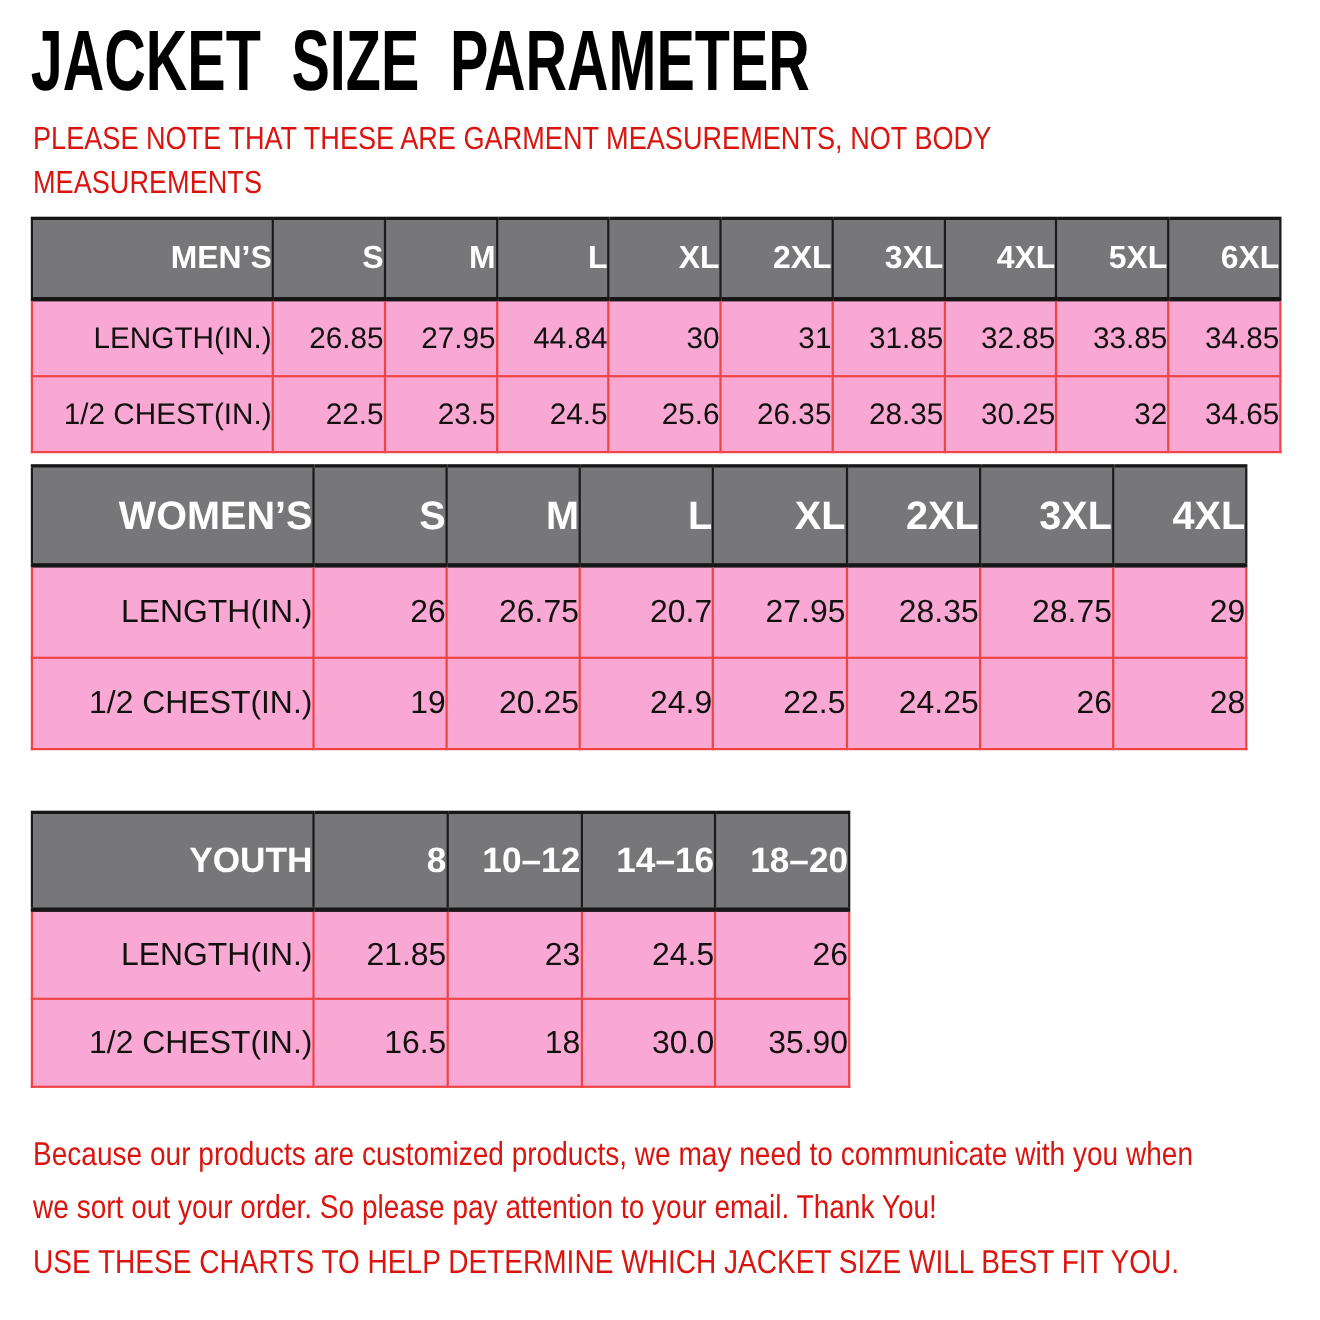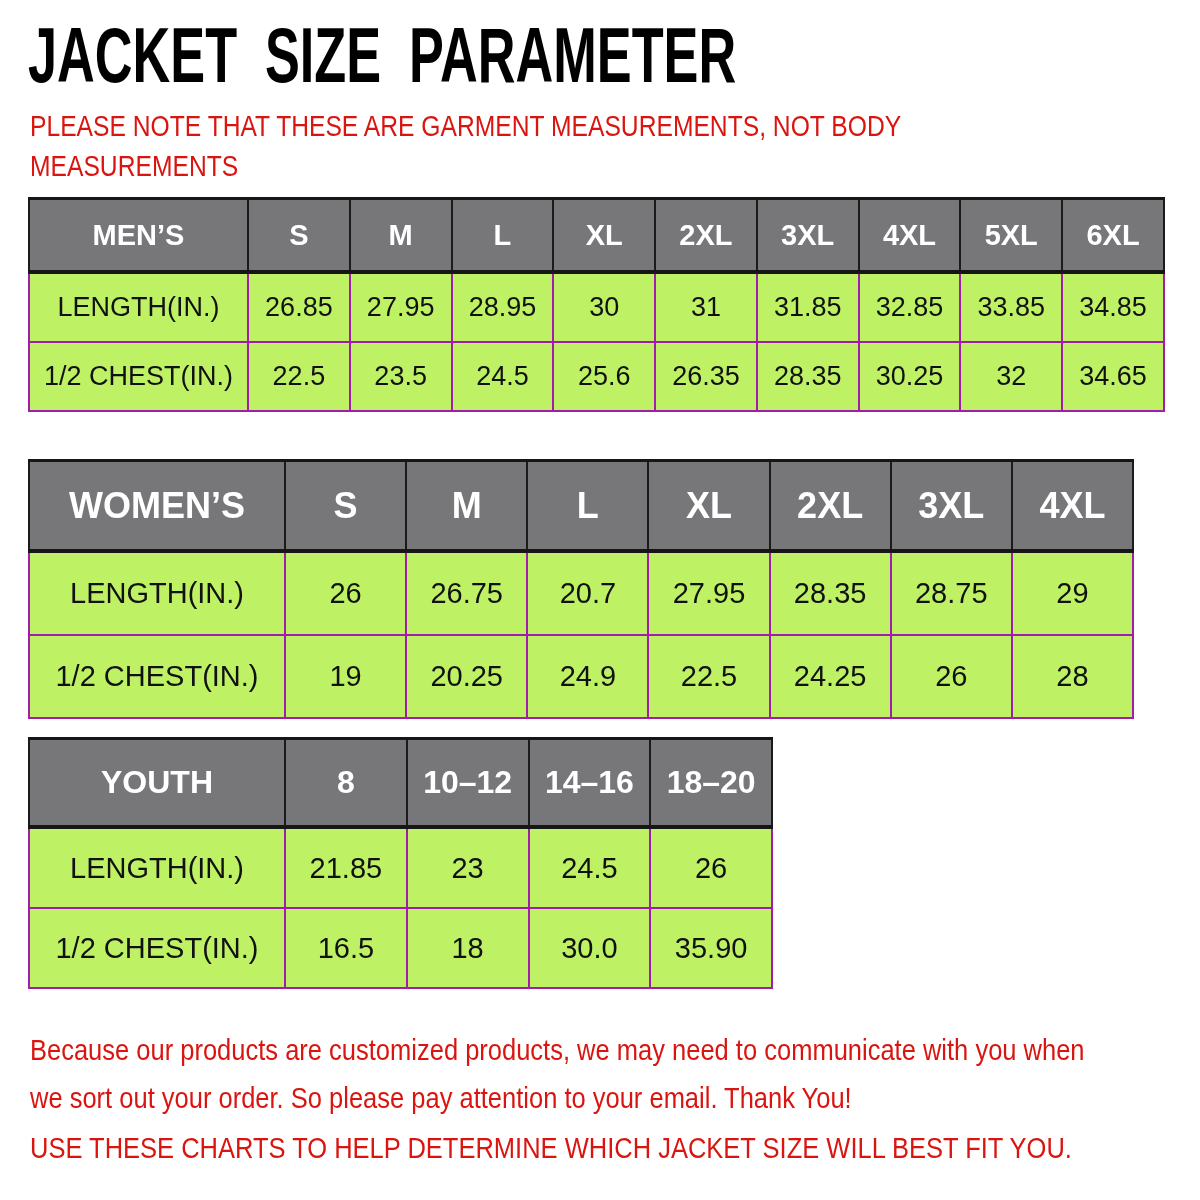--- a/index.html
+++ b/index.html
@@ -20,40 +20,40 @@
   .disclaimer{
     position:absolute;left:30px;top:106px;margin:0;
     width:1045px;
     font-size:29px;line-height:40px;font-weight:normal;
     color:#da1510;
     transform:scaleX(0.85);transform-origin:left top;
   }
   table.size-table{
     position:absolute;
     border-collapse:collapse;table-layout:fixed;
-    text-align:center;
+    text-align:right;
     border:2px solid #1b1b1b;
   }
   table.size-table th{
     background:#77777a;color:#ffffff;font-weight:bold;
     border:2px solid #1b1b1b;border-top:3px solid #161616;border-bottom:4px solid #161616;
     padding:0;
   }
   table.size-table td{
-    background:#bef264;color:#111111;
-    border:2px solid #a21caf;
+    background:#f9a8d4;color:#111111;
+    border:2px solid #ef4444;
     padding:0;font-weight:normal;
   }
   
   .table-mens{left:28px;top:197px;width:1137px;}
   .table-mens th{height:70px;font-size:29px;}
   .table-mens td{height:67px;font-size:27px;}
   .table-mens col.label-col{width:219px;}
   
-  .table-womens{left:28px;top:459px;width:1106px;}
+  .table-womens{left:28px;top:422px;width:1106px;}
   .table-womens th{height:87px;font-size:36px;}
   .table-womens td{height:81px;font-size:29px;}
   .table-womens col.label-col{width:256px;}
   
   .table-youth{left:28px;top:737px;width:745px;}
   .table-youth th{height:85px;font-size:32px;}
   .table-youth td{height:78px;font-size:29px;}
   .table-youth col.label-col{width:256px;}
 
   .footer-para{
@@ -104,21 +104,21 @@
           <th>4XL</th>
           <th>5XL</th>
           <th>6XL</th>
         </tr>
       </thead>
       <tbody>
         <tr>
           <td>LENGTH(IN.)</td>
           <td>26.85</td>
           <td>27.95</td>
-          <td>28.95</td>
+          <td>44.84</td>
           <td>30</td>
           <td>31</td>
           <td>31.85</td>
           <td>32.85</td>
           <td>33.85</td>
           <td>34.85</td>
         </tr>
         <tr>
           <td>1/2 CHEST(IN.)</td>
           <td>22.5</td>

